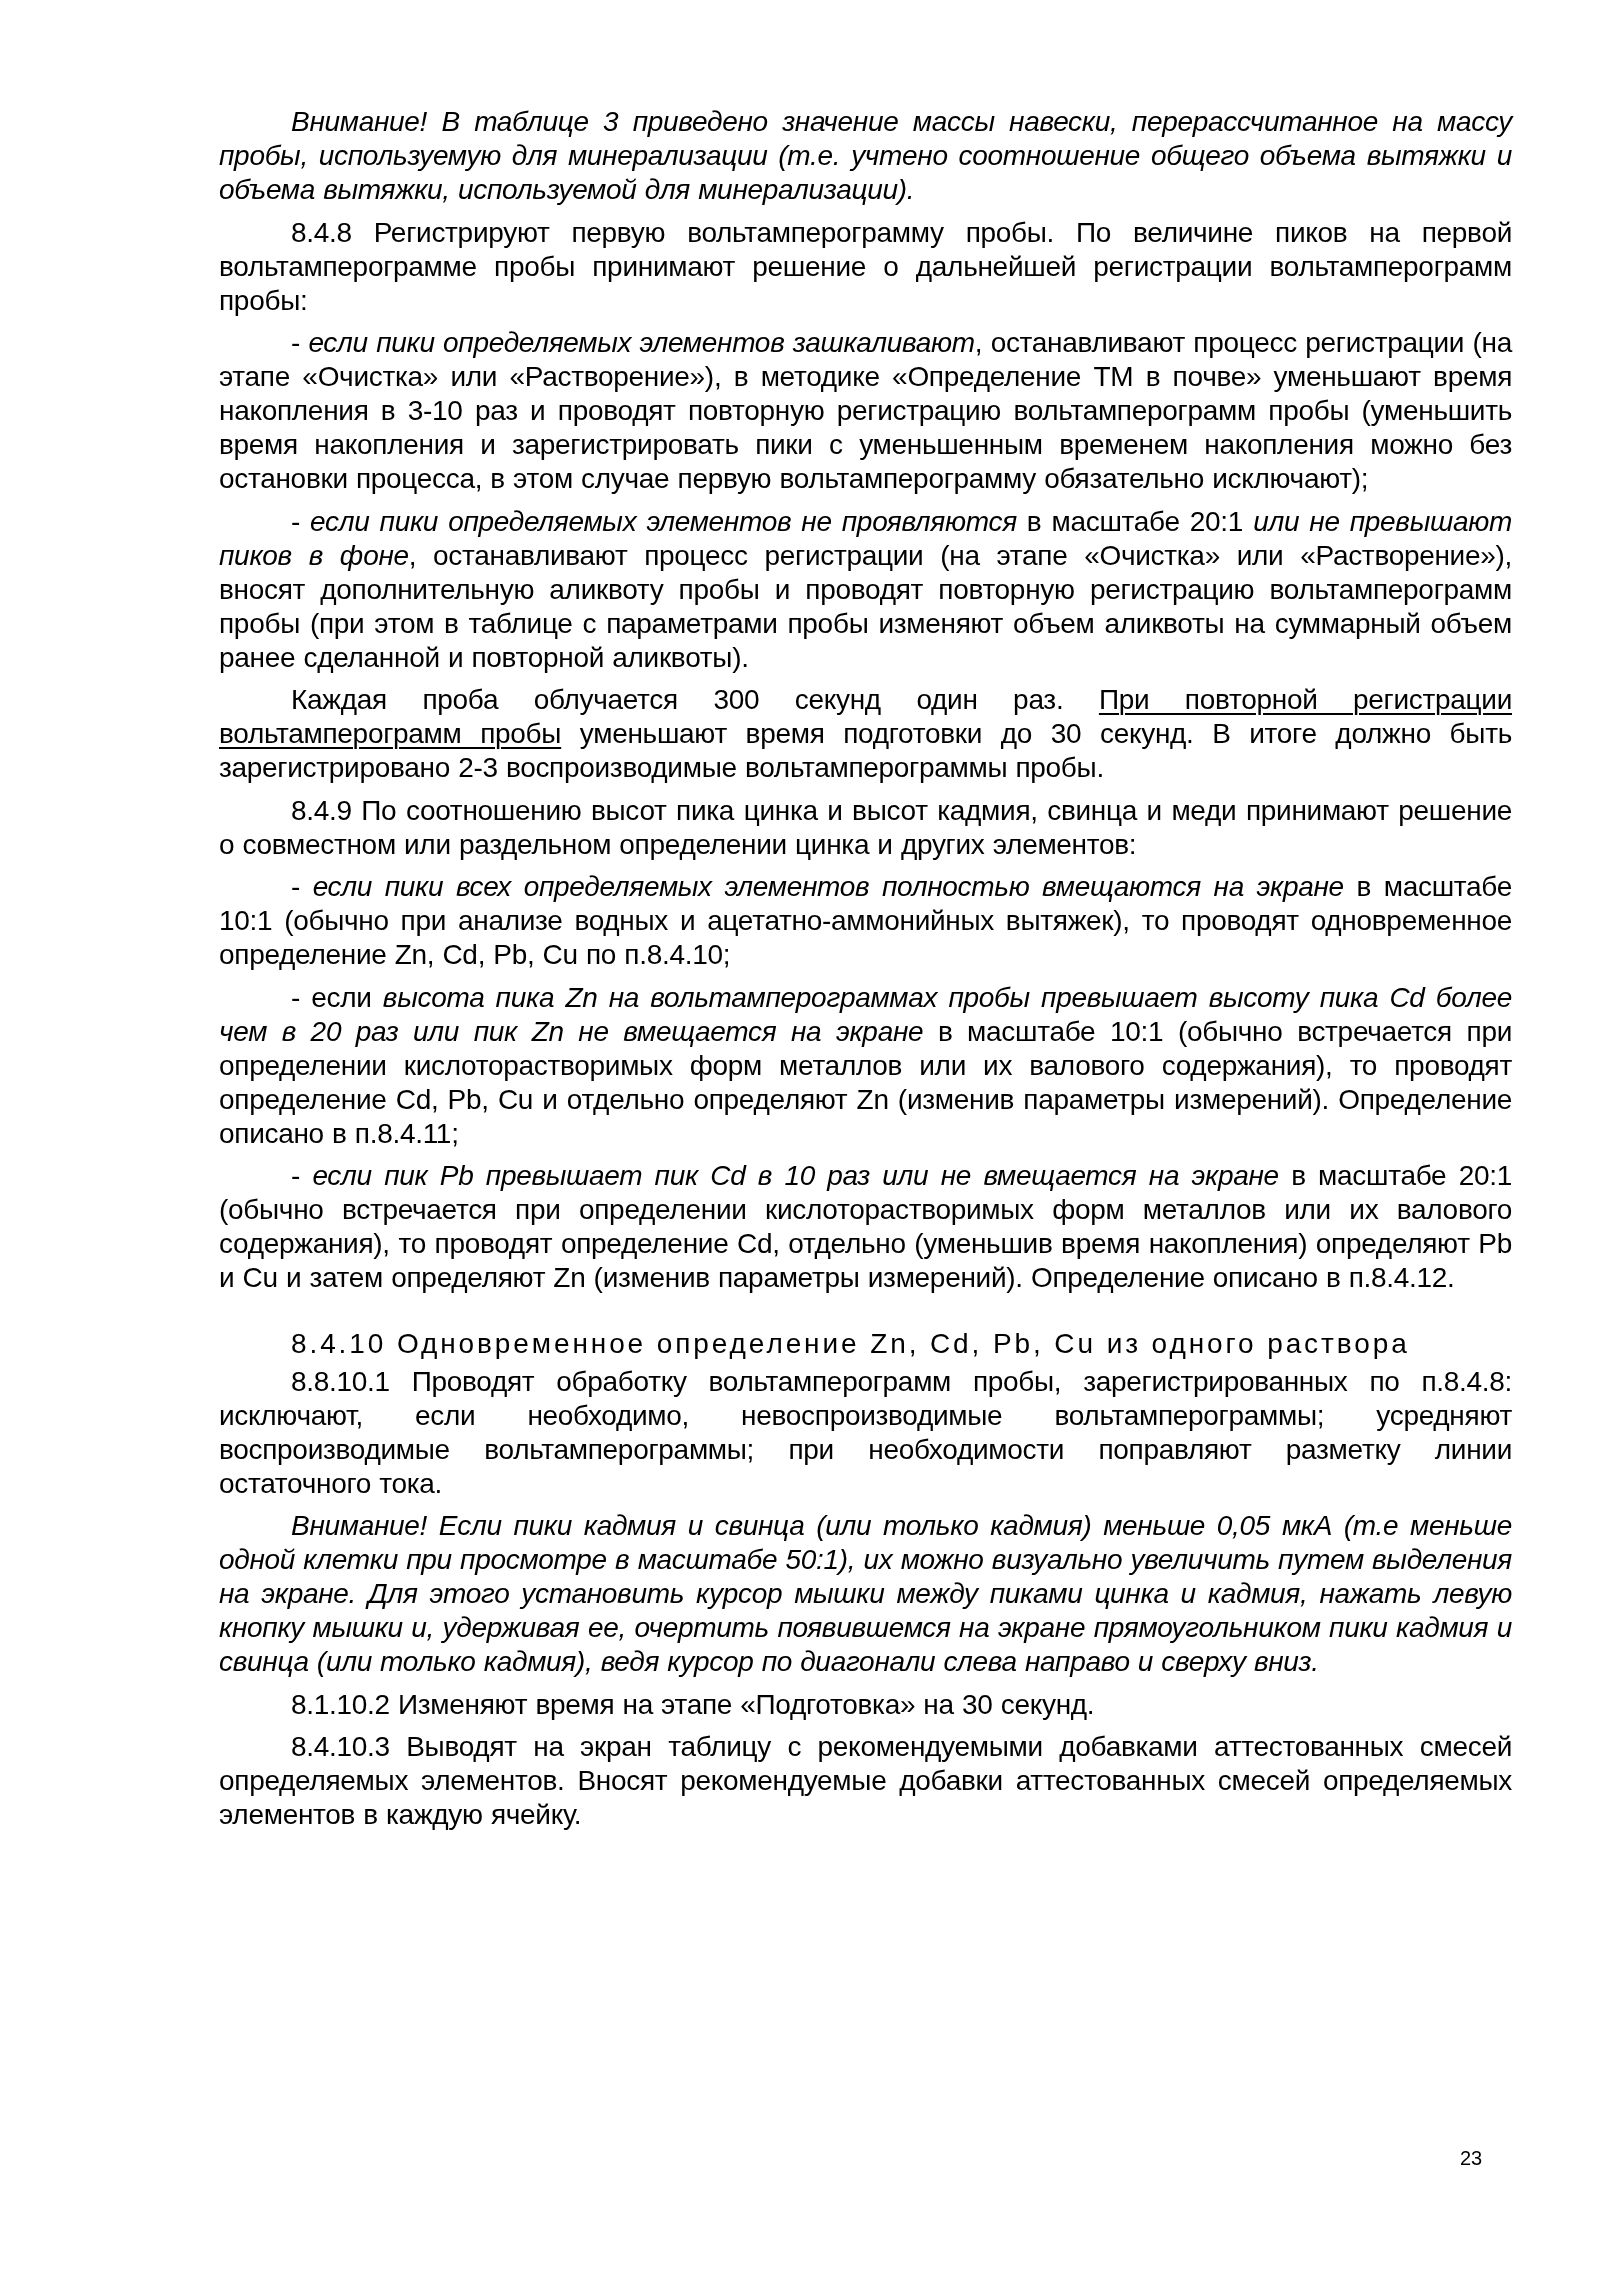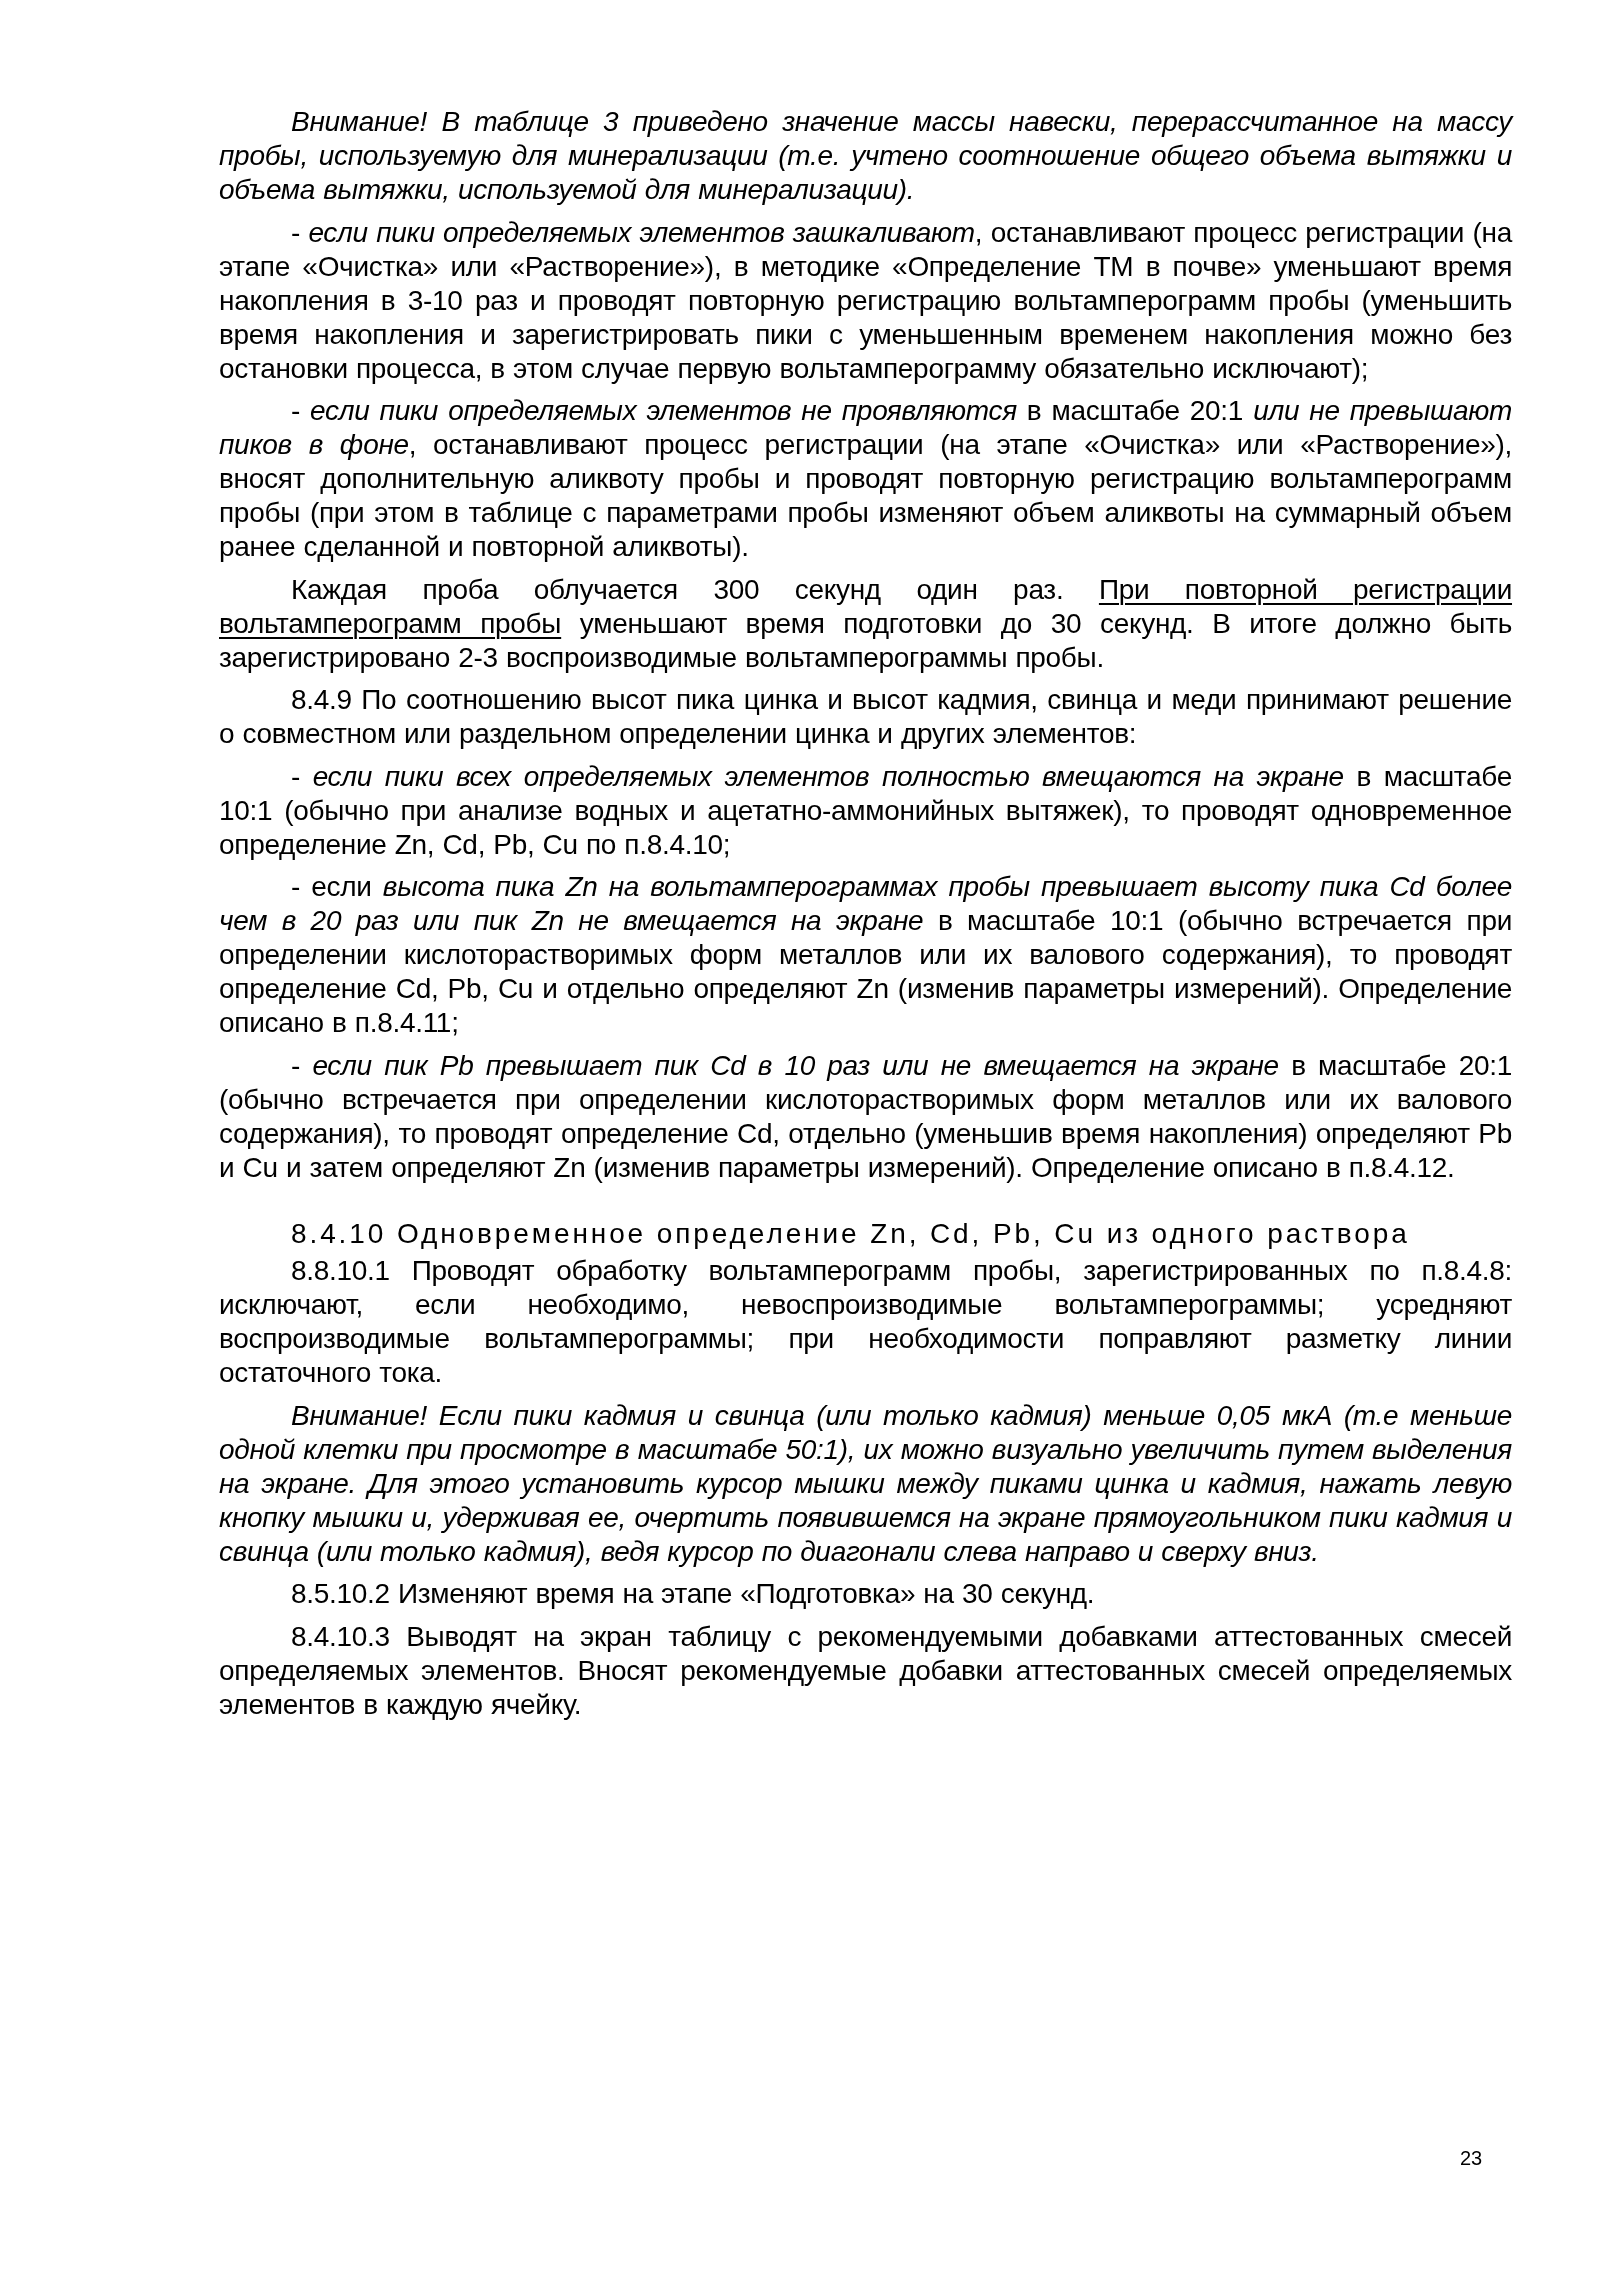--- a/index.html
+++ b/index.html
@@ -27,31 +27,32 @@
   }
   .indent-first { text-indent: 72px; margin-top: 32px; }
   .ind-note { text-indent: 72px; }
 </style>
 </head>
 <body>
 
 <div class="page">
   <div id="block-before">
       <p class="para ind-note"><span class="i">Внимание! В таблице 3 приведено значение массы навески, перерассчитанное на массу пробы, используемую для минерализации (т.е. учтено соотношение общего объема вытяжки и объема вытяжки, используемой для минерализации).</span></p>
+      <p class="para ind-note"><span>8.4.8 Регистрируют первую вольтамперограмму пробы. По величине пиков на первой вольтамперограмме пробы принимают решение о дальнейшей регистрации вольтамперограмм пробы:</span></p>
       <p class="para ind-note"><span>- </span><span class="i">если пики определяемых элементов зашкаливают</span><span>, останавливают процесс регистрации (на этапе «Очистка» или «Растворение»), в методике «Определение ТМ в почве» уменьшают время накопления в 3-10 раз и проводят повторную регистрацию вольтамперограмм пробы (уменьшить время накопления и зарегистрировать пики с уменьшенным временем накопления можно без остановки процесса, в этом случае первую вольтамперограмму обязательно исключают);</span></p>
       <p class="para ind-note"><span>- </span><span class="i">если пики определяемых элементов не проявляются</span><span> в масштабе 20:1 </span><span class="i">или не превышают пиков в фоне</span><span>, останавливают процесс регистрации (на этапе «Очистка» или «Растворение»), вносят дополнительную аликвоту пробы и проводят повторную регистрацию вольтамперограмм пробы (при этом в таблице с параметрами пробы изменяют объем аликвоты на суммарный объем ранее сделанной и повторной аликвоты).</span></p>
       <p class="para ind-note"><span>Каждая проба облучается 300 секунд один раз. </span><span class="u">При повторной регистрации вольтамперограмм пробы</span><span> уменьшают время подготовки до 30 секунд. В итоге должно быть зарегистрировано 2-3 воспроизводимые вольтамперограммы пробы.</span></p>
       <p class="para ind-note"><span>8.4.9 По соотношению высот пика цинка и высот кадмия, свинца и меди принимают решение о совместном или раздельном определении цинка и других элементов:</span></p>
       <p class="para ind-note"><span>- </span><span class="i">если пики всех определяемых элементов полностью вмещаются на экране</span><span> в масштабе 10:1 (обычно при анализе водных и ацетатно-аммонийных вытяжек), то проводят одновременное определение Zn, Cd, Pb, Cu по п.8.4.10;</span></p>
       <p class="para ind-note"><span>- если </span><span class="i">высота пика Zn на вольтамперограммах пробы превышает высоту пика Cd более чем в 20 раз или пик Zn не вмещается на экране</span><span> в масштабе 10:1 (обычно встречается при определении кислоторастворимых форм металлов или их валового содержания), то проводят определение Cd, Pb, Cu и отдельно  определяют Zn (изменив параметры измерений). Определение описано в п.8.4.11;</span></p>
       <p class="para ind-note"><span>- </span><span class="i">если пик Pb превышает пик Cd в 10 раз или не вмещается на экране</span><span> в масштабе 20:1 (обычно встречается при определении кислоторастворимых форм металлов или их валового содержания), то проводят определение Cd, отдельно (уменьшив время накопления) определяют Pb и Cu и затем определяют Zn (изменив параметры измерений). Определение описано в п.8.4.12.</span></p>
     </div>
   <div class="heading indent-first">8.4.10 Одновременное определение Zn, Cd, Pb, Cu из одного раствора</div>
   <div id="block-after">
       <p class="para ind-note"><span>8.8.10.1 Проводят обработку вольтамперограмм пробы, зарегистрированных по п.8.4.8: исключают, если необходимо, невоспроизводимые вольтамперограммы; усредняют воспроизводимые вольтамперограммы; при необходимости поправляют разметку линии остаточного тока.</span></p>
       <p class="para ind-note"><span class="i">Внимание! Если пики кадмия и свинца (или только кадмия) меньше 0,05 мкА (т.е меньше одной клетки при просмотре в масштабе 50:1), их можно визуально увеличить путем выделения на экране. Для этого установить курсор мышки между пиками цинка и кадмия, нажать левую кнопку мышки и, удерживая ее, очертить появившемся на экране прямоугольником пики кадмия и свинца (или только кадмия), ведя курсор по диагонали слева направо и сверху вниз.</span></p>
-      <p class="para ind-note"><span>8.5.10.2 Изменяют время на этапе «Подготовка» на 30 секунд.</span></p>
+      <p class="para ind-note"><span>8.1.10.2 Изменяют время на этапе «Подготовка» на 30 секунд.</span></p>
       <p class="para ind-note"><span>8.4.10.3 Выводят на экран таблицу с рекомендуемыми добавками аттестованных смесей определяемых элементов. Вносят рекомендуемые добавки аттестованных смесей определяемых элементов в каждую ячейку.</span></p>
     </div>
 </div>
 
 <div class="page-number">23</div>
 
 
 </body></html>

